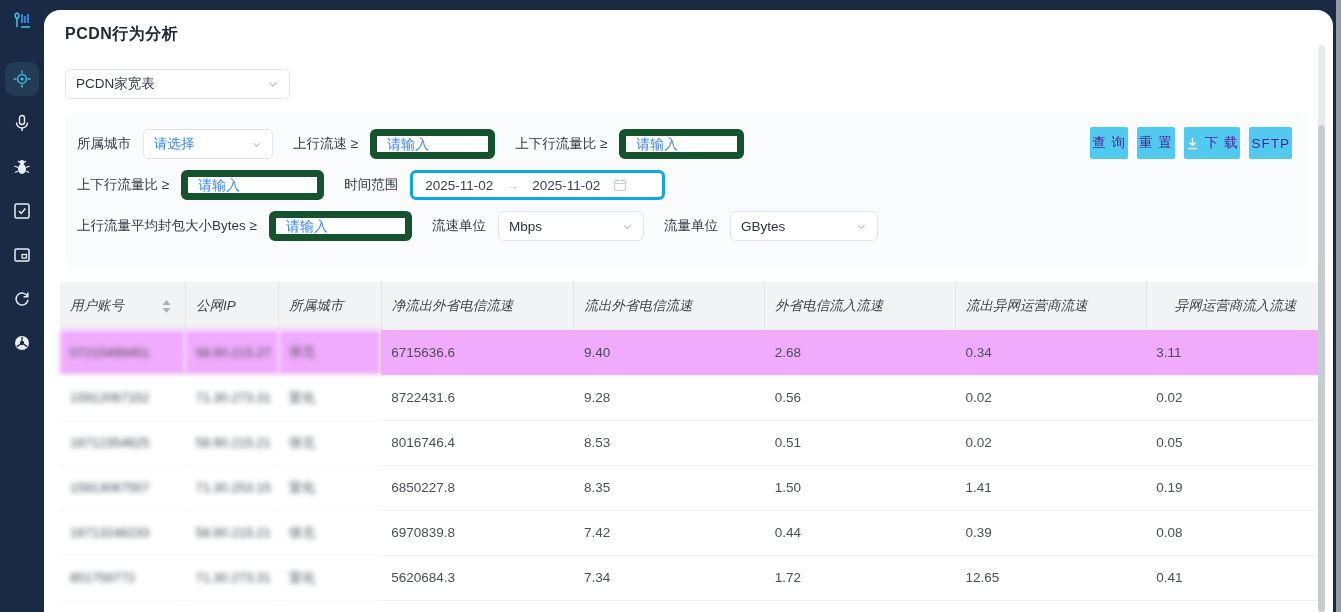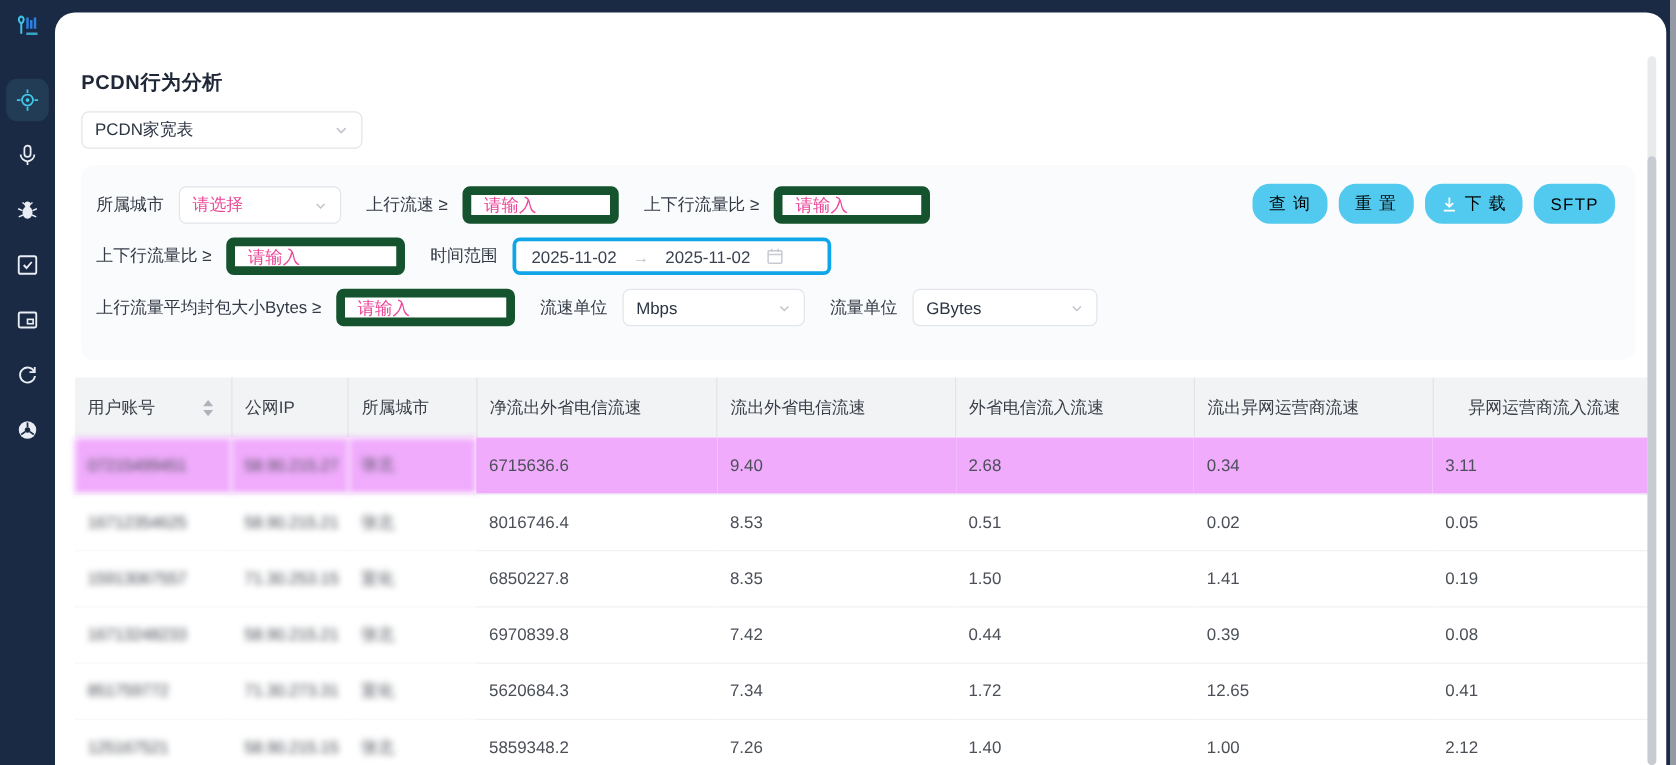--- a/index.html
+++ b/index.html
@@ -22,29 +22,29 @@
     color:#e9eef4; border-radius:9px; cursor:pointer;
   }
   .nav-item.active { background:#223c55; color:#41c8e8; }
   .nav-item svg { display:block; }
   
   .card {
     position:absolute; left:44px; top:10px; width:1289px; height:620px;
     background:#ffffff; border-radius:16px;
     padding:14px 0 0 21px;
   }
-  .page-title { font-size:16px; font-weight:bold; color:#202838; letter-spacing:.5px;margin-top:32px; }
+  .page-title { font-size:16px; font-weight:bold; color:#202838; letter-spacing:.5px; }
   .select-box {
     height:30px; background:#fff; border:1px solid #e2e5ea; border-radius:6px;
     display:flex; align-items:center; justify-content:space-between;
     padding:0 10px; font-size:13.5px; color:#2b3442; cursor:pointer;
   }
-  .table-select { width:225px; margin-top:12px; }
+  .table-select { width:225px; margin-top:24px; }
   .chev { color:#c0c4cc; }
-  .placeholder { color:#ec4899; }
+  .placeholder { color:#3b82f6; }
   
   .filter-panel {
     position:relative; margin-top:13px; margin-right:25px;
     background:#fafbfd; border-radius:10px;
     padding:17px 16px 16px 12px;
   }
   .filter-row { display:flex; align-items:center; margin-bottom:11px; }
   .filter-row:last-child { margin-bottom:0; }
   .f-group { display:flex; align-items:center; margin-right:20px; }
   .f-label { font-size:13.5px; color:#333a45; margin-right:12px; white-space:nowrap; }
@@ -55,30 +55,31 @@
   .date-box {
     height:30px; border:3px solid #0ea5e9; border-radius:6px; background:#fff;
     display:flex; align-items:center; gap:13px; padding:0 12px;
     font-size:13.5px; color:#3a4252;
   }
   .date-arrow { color:#c0c4cc; font-size:13px; }
   .cal-icon { color:#c6cad1; display:flex; }
   
   .btn-bar { position:absolute; top:15px; right:16px; display:flex; gap:9px; }
   .btn {
-    height:32px; padding:0 13px; background:#52c9ee; border:none; border-radius:14px;
-    color:#000000; font-size:13.5px; letter-spacing:1px; cursor:pointer;
+    height:32px; padding:0 2px; background:#52c9ee; border:none; border-radius:2px;
+    color:#4c1d95; font-size:13.5px; letter-spacing:1px; cursor:pointer;
     display:flex; align-items:center; gap:6px; font-family:"Liberation Sans", sans-serif;
   }
   
   .data-table { margin-top:14px; margin-left:-5px; width:1263px; border-collapse:collapse; table-layout:fixed; }
   .data-table th {
     background:#f2f3f5; height:48px; font-size:13.5px; font-weight:normal;
     color:#3a3f48; text-align:left; padding:0 10px;
     border-right:1px solid #e3e4e7;
+    font-style:italic;
   }
   .data-table th:last-child { border-right:none;padding-left:28px; }
   .th-flex { display:flex; align-items:center; justify-content:space-between; padding-right:4px; }
   .sort-icon { color:#aeb2b9; display:flex; flex-direction:column; line-height:0; cursor:pointer; }
   .data-table td {
     height:45px; font-size:13.5px; color:#4b4f57; padding:0 10px;
     border-bottom:1px solid #f0f1f3; background:#fff;
   }
   .data-table tr.hovered td { background:#f0abfc; }
   .redacted { filter:blur(2.6px); color:#5a5f68; font-size:12px; letter-spacing:-0.3px; }
@@ -311,20 +312,30 @@
           <td class="redacted">07215499451</td>
           <td class="redacted">58.90.215.27</td>
           <td class="redacted">张北</td>
           <td>6715636.6</td>
           <td>9.40</td>
           <td>2.68</td>
           <td>0.34</td>
           <td>3.11</td>
         </tr>
         <tr>
+          <td class="redacted">15912067152</td>
+          <td class="redacted">71.30.273.31</td>
+          <td class="redacted">宣化</td>
+          <td>8722431.6</td>
+          <td>9.28</td>
+          <td>0.56</td>
+          <td>0.02</td>
+          <td>0.02</td>
+        </tr>
+        <tr>
           <td class="redacted">16712354625</td>
           <td class="redacted">58.90.215.21</td>
           <td class="redacted">张北</td>
           <td>8016746.4</td>
           <td>8.53</td>
           <td>0.51</td>
           <td>0.02</td>
           <td>0.05</td>
         </tr>
         <tr>

